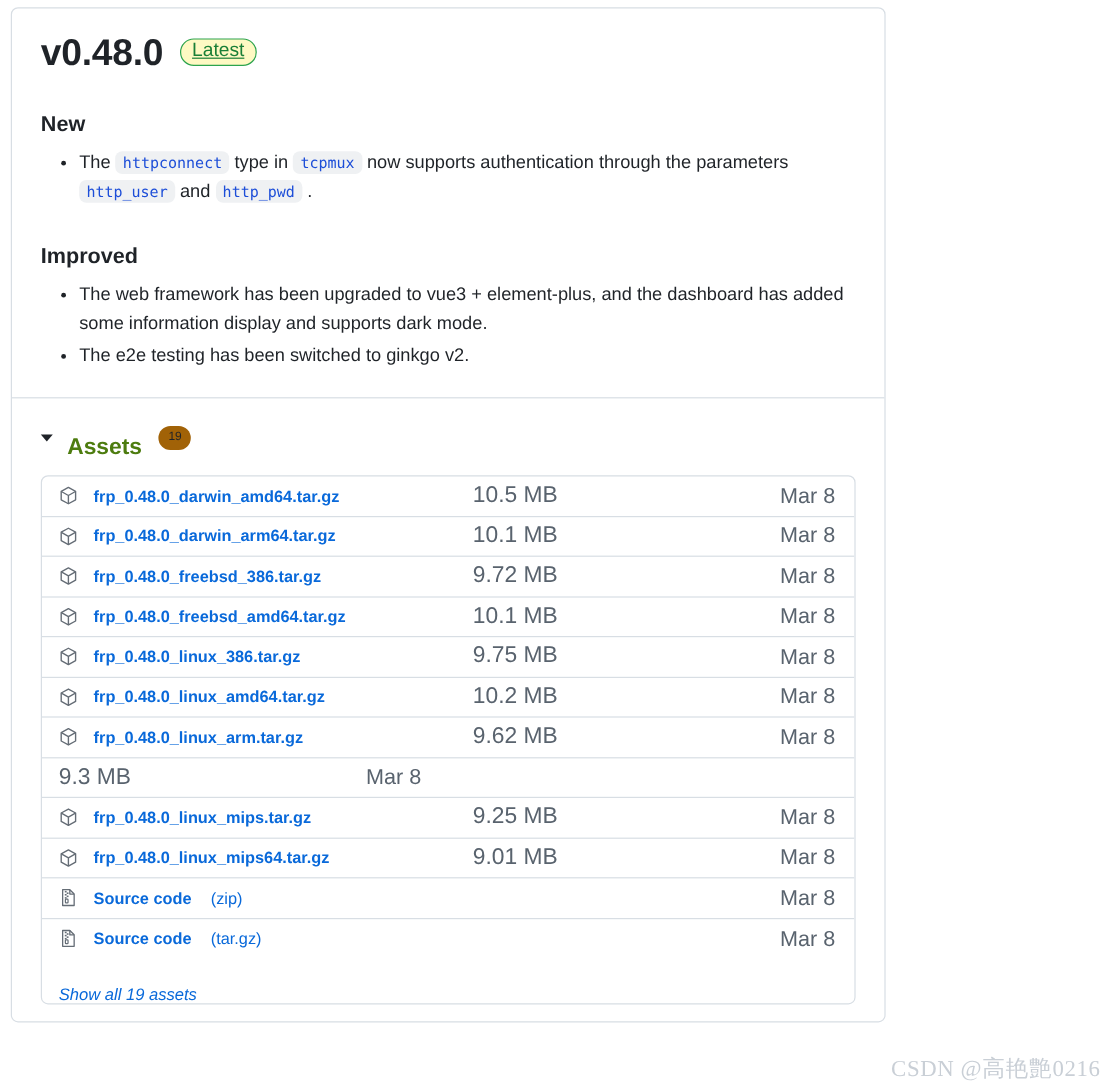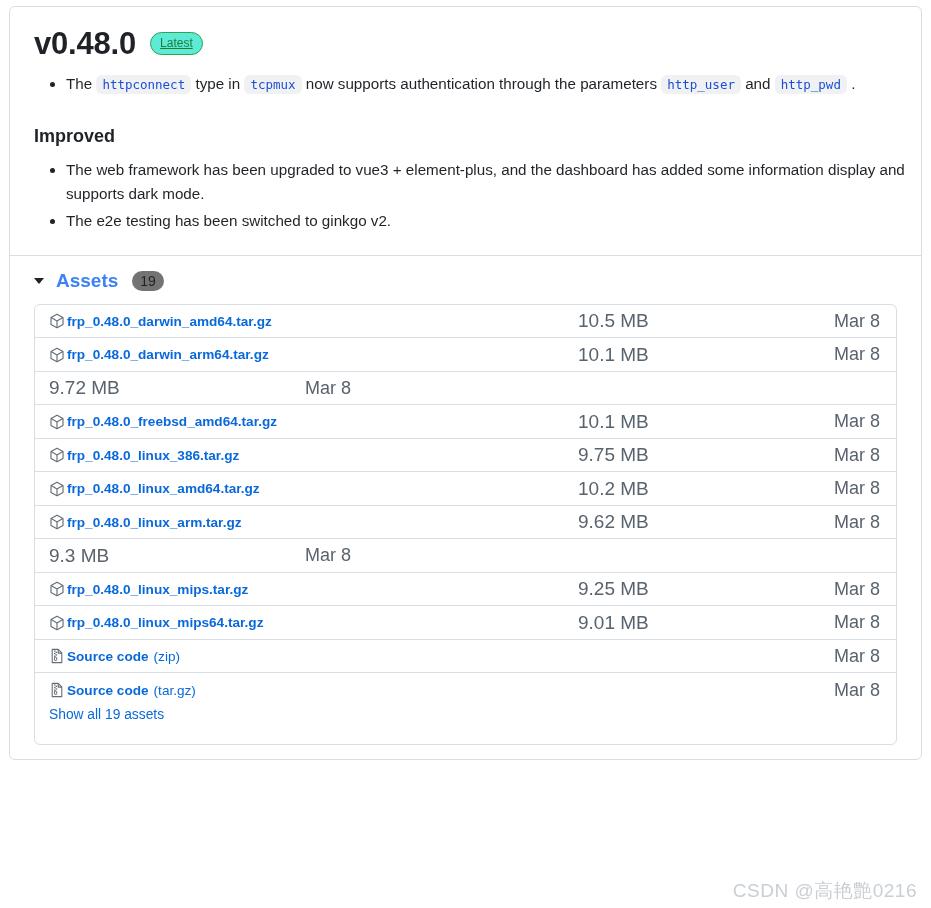--- a/index.html
+++ b/index.html
@@ -14,21 +14,21 @@
     position: relative;
     width: 931px; height: 908px;
     background: #ffffff;
     overflow: hidden;
   }
 
   
   .release-card {
     position: absolute;
     left: 9px; top: 6px;
-    width: 913px;
+    width: 729px;
     border: 1px solid #d8dee4;
     border-radius: 6px;
     background: #ffffff;
   }
 
   .card-body {
     padding: 16px 16px 18px 16px;
     border-bottom: 1px solid #d8dee4;
   }
 
@@ -41,27 +41,27 @@
   .release-title {
     font-size: 31px;
     font-weight: bold;
     color: #1F2328;
     letter-spacing: -0.2px;
     line-height: 1.15;
   }
   .latest-badge {
     display: inline-block;
     padding: 1px 9px 2px 9px;
-    font-size: 12px;
+    font-size: 16px;
     font-weight: 500;
     line-height: 18px;
     color: #1a7f37;
     border: 1px solid #2da44e;
     border-radius: 2em;
-    background: #5eead4;
+    background: #fef9c3;
     white-space: nowrap;
     text-decoration: underline;
   }
 
   .md-h3 {
     font-size: 18px;
     font-weight: bold;
     color: #1F2328;
     margin: 30px 0 0 8px;
     line-height: 1.25;
@@ -103,26 +103,27 @@
     width: 0; height: 0;
     border-left: 5px solid transparent;
     border-right: 5px solid transparent;
     border-top: 6px solid #1F2328;
     margin-right: 2px;
     flex: none;
   }
   .assets-label {
     font-size: 19px;
     font-weight: bold;
-    color: #3b82f6;
+    color: #4d7c0f;
+    margin-top: 16px;
   }
   .assets-count {
-    font-size: 14px;
+    font-size: 10px;
     color: #1F2328;
-    background: #737373;
+    background: #a16207;
     border-radius: 2em;
     padding: 2px 8px;
     line-height: 16px;
     margin-left: 4px;
   }
 
   .assets-box {
     margin-left: 8px;
     margin-right: 8px;
     border: 1px solid #d8dee4;
@@ -136,21 +137,21 @@
     height: 33.5px;
     padding: 0 16px 0 14px;
     border-bottom: 1px solid #d8dee4;
     font-size: 13.5px;
   }
   .asset-row:last-child { border-bottom: none; }
   .asset-name {
     flex: 1 1 auto;
     display: flex;
     align-items: center;
-    gap: 2px;
+    gap: 13px;
     min-width: 0;
   }
   .asset-icon {
     flex: none;
     display: inline-flex;
     width: 16px; height: 16px;
     color: #656d76;
   }
   .asset-link {
     color: #0969da;
@@ -175,23 +176,24 @@
   }
   .asset-date {
     flex: none;
     width: 92px;
     text-align: right;
     color: #59636e;
     font-size: 18px;
   }
   .showall-row {
     display: flex;
-    align-items: flex-start;
+    align-items: flex-end;
     height: 37px;
     padding: 0 16px 0 14px;
+    font-style: italic;
   }
   .showall-link {
     color: #0969da;
     font-size: 13.8px;
     text-decoration: none;
   }
 
   
   .reactions {
     display: flex;
@@ -221,39 +223,40 @@
     color: #59636e;
     margin-left: 6px;
   }
 
   .watermark {
     position: absolute;
     right: 14px;
     bottom: 4px;
     font-size: 19px;
     color: #c9cfd6;
-    font-family: Liberation Sans, sans-serif;
+    font-family: Liberation Serif, serif;
     letter-spacing: 0.5px;
     white-space: nowrap;
   }
 </style>
 </head>
 <body>
 
 <div class="page">
 
   <div class="release-card">
 
     <div class="card-body">
 
       <div class="title-row">
         <span class="release-title">v0.48.0</span>
         <span class="latest-badge">Latest</span>
       </div>
 
+      <div class="md-h3">New</div>
       <ul class="md-list">
         <li>
           <span>The </span><code class="inline">httpconnect</code><span> type in </span><code class="inline">tcpmux</code><span> now supports authentication through the parameters </span><code class="inline">http_user</code><span> and </span><code class="inline">http_pwd</code><span> .</span>
         </li>
       </ul>
 
       <div class="md-h3">Improved</div>
       <ul class="md-list">
         <li>The web framework has been upgraded to vue3 + element-plus, and the dashboard has added some information display and supports dark mode.</li>
         <li>The e2e testing has been switched to ginkgo v2.</li>
@@ -292,20 +295,29 @@
                     <path d="M8 1.2 14 4.5v7L8 14.8 2 11.5v-7L8 1.2Z" stroke="#656d76" stroke-width="1.15" stroke-linejoin="round"></path>
                     <path d="M2.15 4.6 8 7.9l5.85-3.3M8 7.9v6.8" stroke="#656d76" stroke-width="1.15" stroke-linejoin="round"></path>
                   </svg>
                 </span>
                 <a class="asset-link" href="#">frp_0.48.0_darwin_arm64.tar.gz</a>
               </div>
               <div class="asset-size">10.1 MB</div>
               <div class="asset-date">Mar 8</div>
             </div>
             <div class="asset-row">
+              <div class="asset-name">
+                <span class="asset-icon">
+                  <svg width="16" height="16" viewBox="0 0 16 16" fill="none" aria-hidden="true">
+                    <path d="M8 1.2 14 4.5v7L8 14.8 2 11.5v-7L8 1.2Z" stroke="#656d76" stroke-width="1.15" stroke-linejoin="round"></path>
+                    <path d="M2.15 4.6 8 7.9l5.85-3.3M8 7.9v6.8" stroke="#656d76" stroke-width="1.15" stroke-linejoin="round"></path>
+                  </svg>
+                </span>
+                <a class="asset-link" href="#">frp_0.48.0_freebsd_386.tar.gz</a>
+              </div>
               <div class="asset-size">9.72 MB</div>
               <div class="asset-date">Mar 8</div>
             </div>
             <div class="asset-row">
               <div class="asset-name">
                 <span class="asset-icon">
                   <svg width="16" height="16" viewBox="0 0 16 16" fill="none" aria-hidden="true">
                     <path d="M8 1.2 14 4.5v7L8 14.8 2 11.5v-7L8 1.2Z" stroke="#656d76" stroke-width="1.15" stroke-linejoin="round"></path>
                     <path d="M2.15 4.6 8 7.9l5.85-3.3M8 7.9v6.8" stroke="#656d76" stroke-width="1.15" stroke-linejoin="round"></path>
                   </svg>

